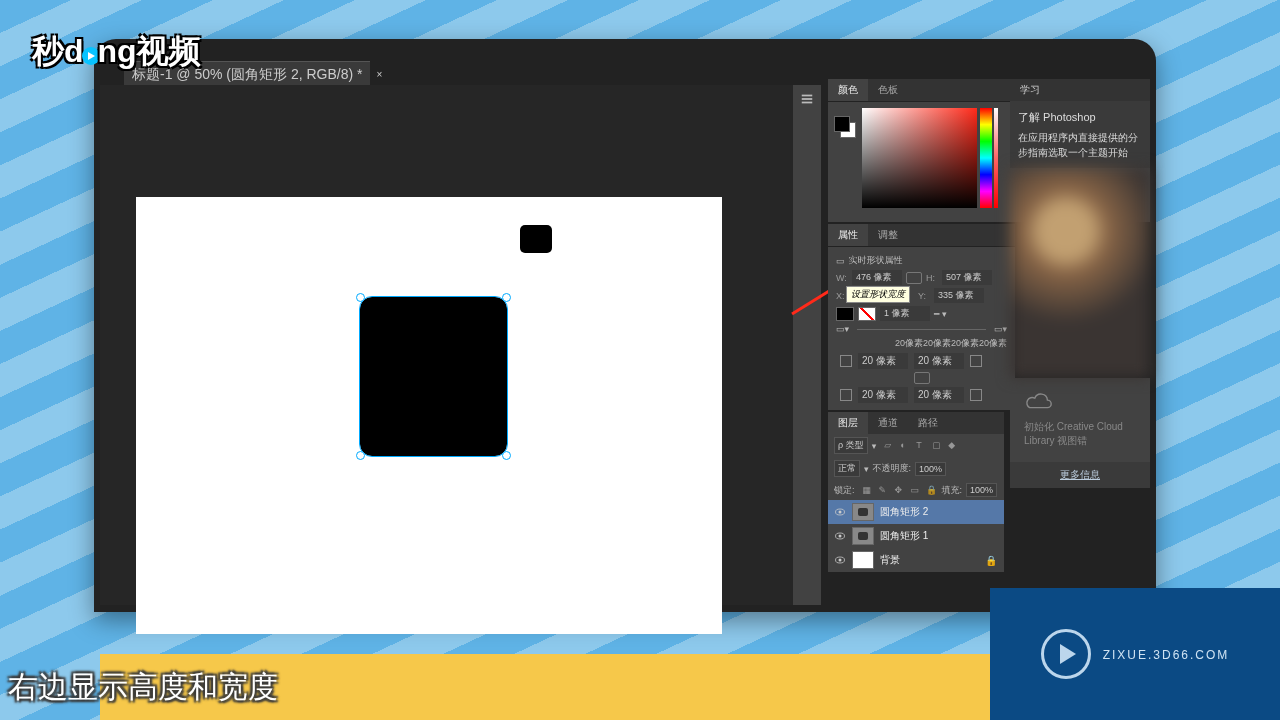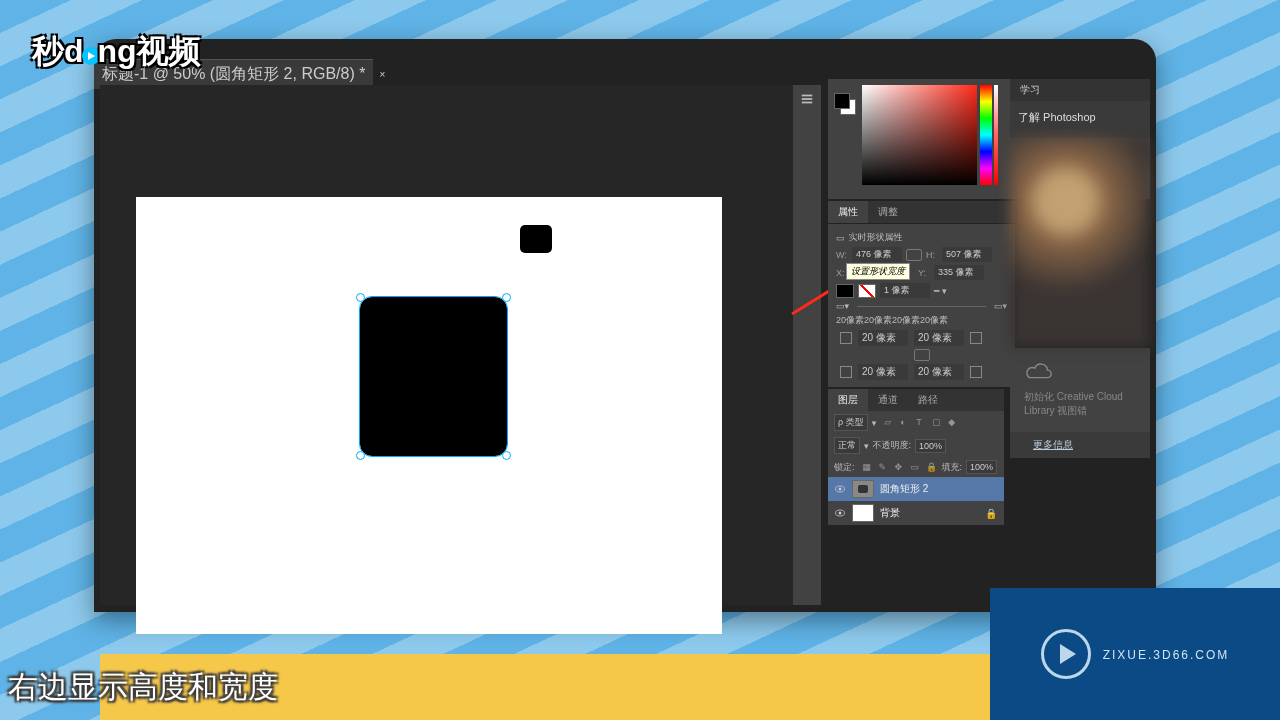--- a/index.html
+++ b/index.html
@@ -1,18 +1,18 @@
 <!DOCTYPE html>
 <html><head>
 <meta charset="utf-8">
 <style>
 html,body{margin:0;padding:0;width:1280px;height:720px;overflow:hidden;font-family:"Microsoft YaHei",Arial,sans-serif;background:repeating-linear-gradient(155deg,#5fb3e6 0 30px,#8dc9ec 30px 60px);}
 .frame{position:absolute;left:94px;top:39px;width:1062px;height:573px;background:#222;border-radius:22px 22px 0 0;box-shadow:0 8px 24px rgba(0,0,0,.4);}
 .tabbar{position:absolute;left:0;top:23px;height:24px;display:flex;align-items:center;}
-.tab{color:#ccc;font-size:16px;padding:4px 8px;background:#3a3a3a;border-top:1px solid #555;}
+.tab{color:#ccc;font-size:14px;padding:4px 8px;background:#3a3a3a;border-top:1px solid #555;margin-left:30px;}
 .tab-x{color:#ccc;font-size:10px;padding:0 6px;}
 .toolstrip{position:absolute;right:335px;top:46px;width:28px;height:520px;background:#424242;}
 .toolicon{width:20px;height:20px;margin:4px auto;display:flex;align-items:center;justify-content:center;}
 .toolicon svg{width:14px;height:14px;fill:#bbb;}
 .canvas-area{position:absolute;left:6px;top:46px;width:694px;height:520px;background:#262626;}
 .artboard{position:absolute;left:36px;top:112px;width:586px;height:437px;background:#fff;}
 .small-rect{position:absolute;left:384px;top:28px;width:32px;height:28px;background:#000;border-radius:5px;}
 .big-rect{position:absolute;left:224px;top:100px;width:147px;height:159px;background:#000;border-radius:12px;outline:1px solid #0af;}
 .handle{position:absolute;width:7px;height:7px;background:#fff;border:1px solid #0af;border-radius:50%;}
 .h-tl{left:-4px;top:-4px}.h-tr{right:-4px;top:-4px}.h-bl{left:-4px;bottom:-4px}.h-br{right:-4px;bottom:-4px}
@@ -67,21 +67,21 @@
 .subtitle-bar{position:absolute;left:100px;right:200px;bottom:0;height:66px;background:#f6c84a;}
 .subtitle-text{position:absolute;left:8px;right:0;bottom:12px;text-align:left;color:#fff;font-size:30px;font-weight:500;text-shadow:0 0 4px #3a3a3a,2px 2px 2px #3a3a3a,-2px -2px 2px #3a3a3a,2px -2px 2px #3a3a3a,-2px 2px 2px #3a3a3a;}
 .brand{position:absolute;right:0;bottom:0;width:290px;height:132px;background:#0b4a84;display:flex;align-items:center;justify-content:center;gap:12px;}
 .brand-icon{width:44px;height:44px;border:3px solid #bcd6ec;border-radius:50%;display:flex;align-items:center;justify-content:center;}
 .brand-icon::after{content:"";border-left:16px solid #bcd6ec;border-top:10px solid transparent;border-bottom:10px solid transparent;margin-left:4px;}
 .brand-text{color:#cfe3f3;}
 .brand-text .t1{font-size:30px;letter-spacing:4px;}
 .brand-text .t2{font-size:12px;letter-spacing:2px;margin-top:2px;}
 .mini-icons{display:flex;gap:5px;margin-left:4px;}
 .mini-icons span{width:11px;height:11px;display:inline-block;opacity:.7;}
-.morelink{text-align:left;padding:6px 23px;color:#bcd;font-size:10px;text-decoration:underline;background:#3a3a3a;font-family:Liberation Serif, serif;}
+.morelink{text-align:center;padding:6px 10px;color:#bcd;font-size:10px;text-decoration:underline;background:#3a3a3a;font-family:Liberation Serif, serif;}
 </style>
 </head>
 <body>
 
 <div class="frame">
 
   <div class="tabbar">
     <div class="tab"><span>标题-1 @ 50% (圆角矩形 2, RGB/8) *</span></div>
     <div class="tab-x">×</div>
   </div>
@@ -109,33 +109,38 @@
   </div>
 
   <svg class="arrow-annot" viewBox="0 0 120 80">
       <line x1="5" y1="75" x2="110" y2="10" stroke="#ff2a1a" stroke-width="3"></line>
       <polygon points="120,4 100,6 110,20" fill="#ff2a1a"></polygon>
     </svg>
 
   <div class="rpanels">
 
     <div class="panel" style="position:relative;">
+      <div class="ptabs">
+        <div class="ptab active">颜色</div>
+        <div class="ptab">色板</div>
+      </div>
       <div class="color-panel">
         <div class="swatch-pair">
           <div class="sw-bg"></div>
           <div class="sw-fg"></div>
         </div>
         <div class="grad-box"></div>
         <div class="hue"></div>
         <div class="hue2"></div>
       </div>
       <div class="learn-panel">
         <div class="learn-head">学习</div>
         <div class="learn-body">
           <div class="learn-title">了解 Photoshop</div>
+          <div>在应用程序内直接提供的分步指南选取一个主题开始</div>
         </div>
         <div class="blurred"></div>
         <div class="cloud-panel">
           <svg class="cloud-icon" viewBox="0 0 32 20">
               <path d="M25 8a7 7 0 00-13.5-2A5 5 0 006 16h19a4 4 0 000-8z" fill="none" stroke="#888" stroke-width="1.5"></path>
             </svg>
           <div>初始化 Creative Cloud Library 视图错</div>
         </div>
         <div class="morelink">更多信息</div>
       </div>
@@ -168,21 +173,21 @@
           <div class="fs-sw"></div>
           <div class="fs-sw nostroke"></div>
           <span class="prop-val">1 像素</span>
           <span>━ ▾</span>
         </div>
         <div class="prop-row">
             <span>▭▾</span>
             <span style="flex:1;border-top:1px solid #666;margin:0 4px;"></span>
             <span>▭▾</span>
           </div>
-        <div class="prop-row" style="justify-content:flex-start;">
+        <div class="prop-row" style="justify-content:flex-end;">
             <span>20像素20像素20像素20像素</span>
           </div>
         <div class="corner-grid">
           <div class="corner-box"></div>
           <span class="prop-val">20 像素</span>
           <span class="prop-val">20 像素</span>
           <div class="corner-box"></div>
         </div>
         <div class="prop-row" style="justify-content:center;">
             <span class="link-icon"></span>
@@ -237,20 +242,28 @@
               <circle cx="8" cy="8" r="2"></circle>
             </svg></span>
         <div class="thumb shape"></div>
         <span class="layer-name">圆角矩形 2</span>
       </div>
       <div class="layer-row">
         <span class="eye"><svg viewBox="0 0 16 16">
               <ellipse cx="8" cy="8" rx="6" ry="4" fill="none" stroke="#ccc"></ellipse>
               <circle cx="8" cy="8" r="2"></circle>
             </svg></span>
+        <div class="thumb shape"></div>
+        <span class="layer-name">圆角矩形 1</span>
+      </div>
+      <div class="layer-row">
+        <span class="eye"><svg viewBox="0 0 16 16">
+              <ellipse cx="8" cy="8" rx="6" ry="4" fill="none" stroke="#ccc"></ellipse>
+              <circle cx="8" cy="8" r="2"></circle>
+            </svg></span>
         <div class="thumb"></div>
         <span class="layer-name">背景</span>
         <span class="lock">🔒</span>
       </div>
     </div>
 
   </div>
 </div>
 
 <div class="overlay-logo">

